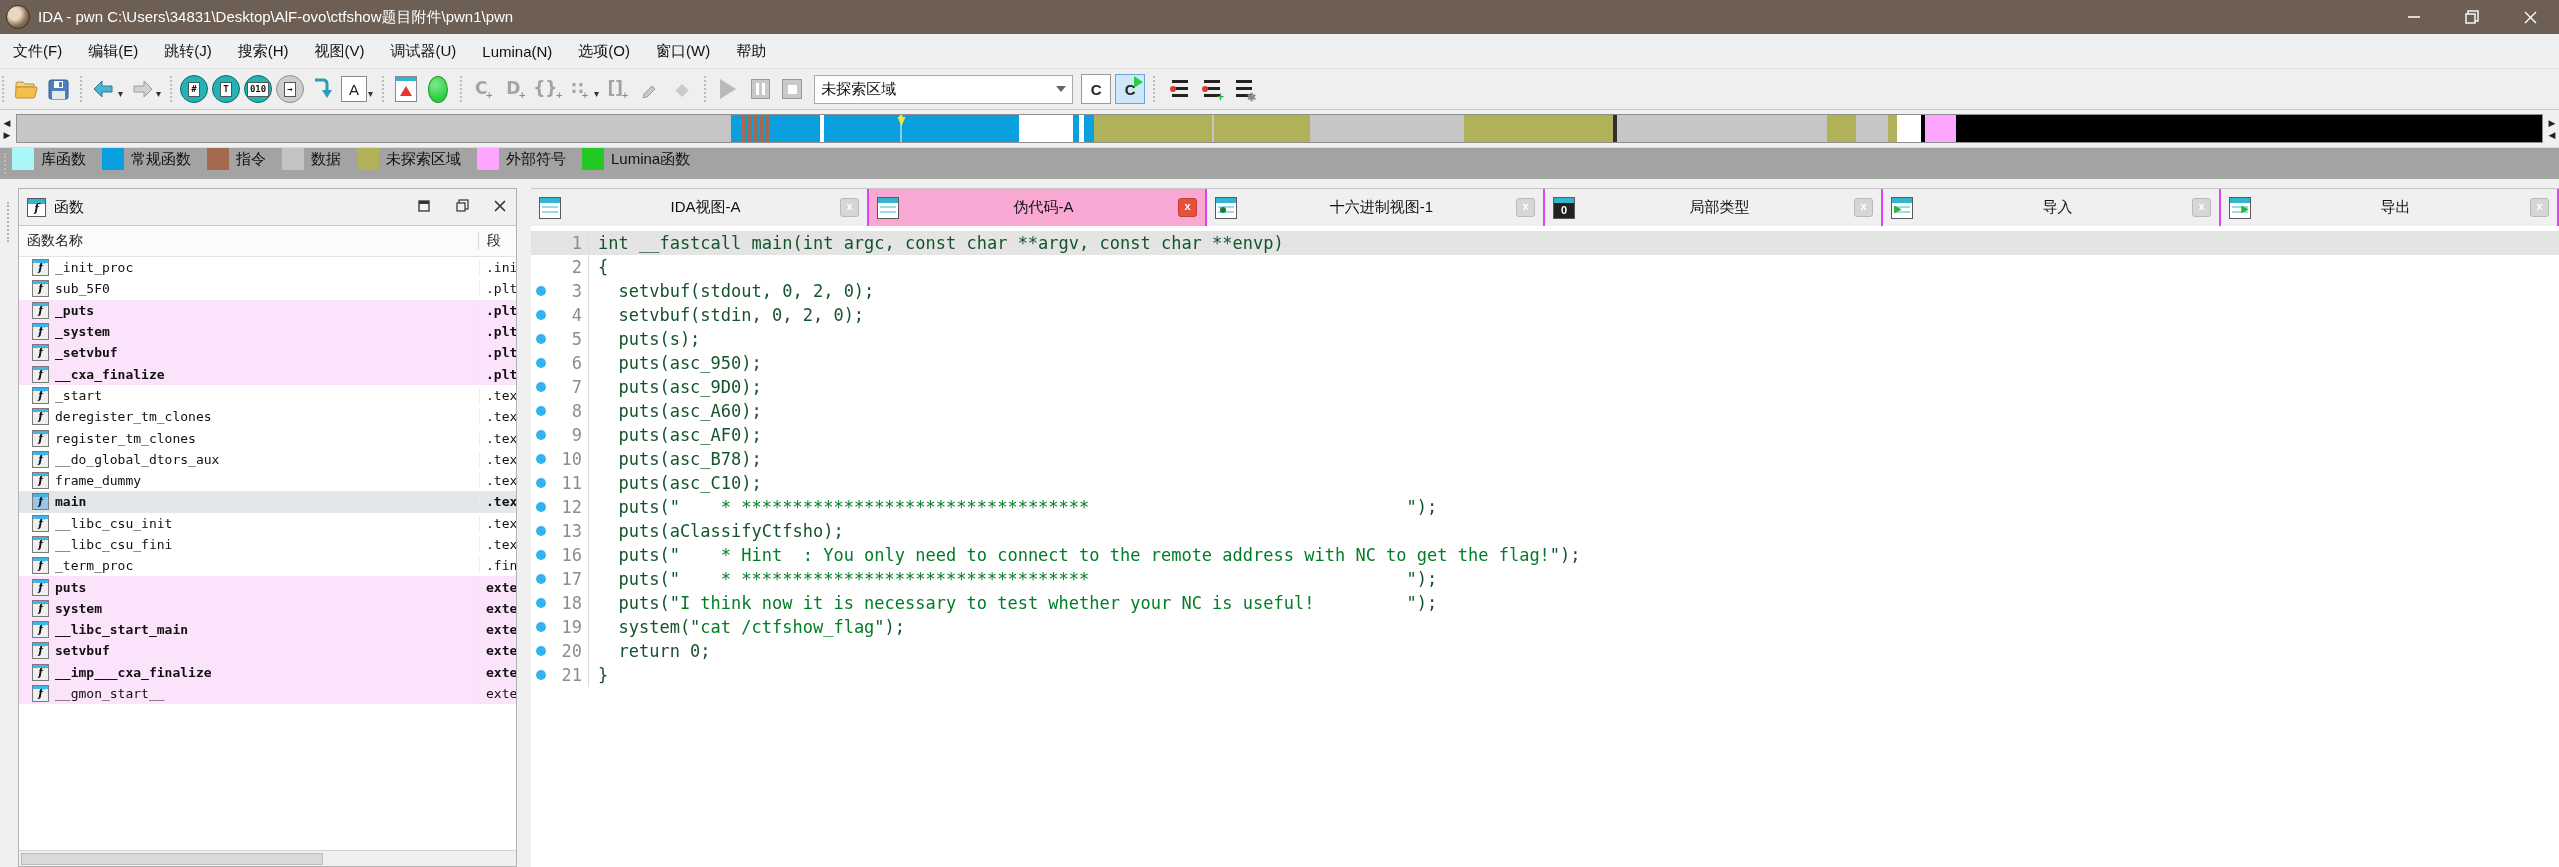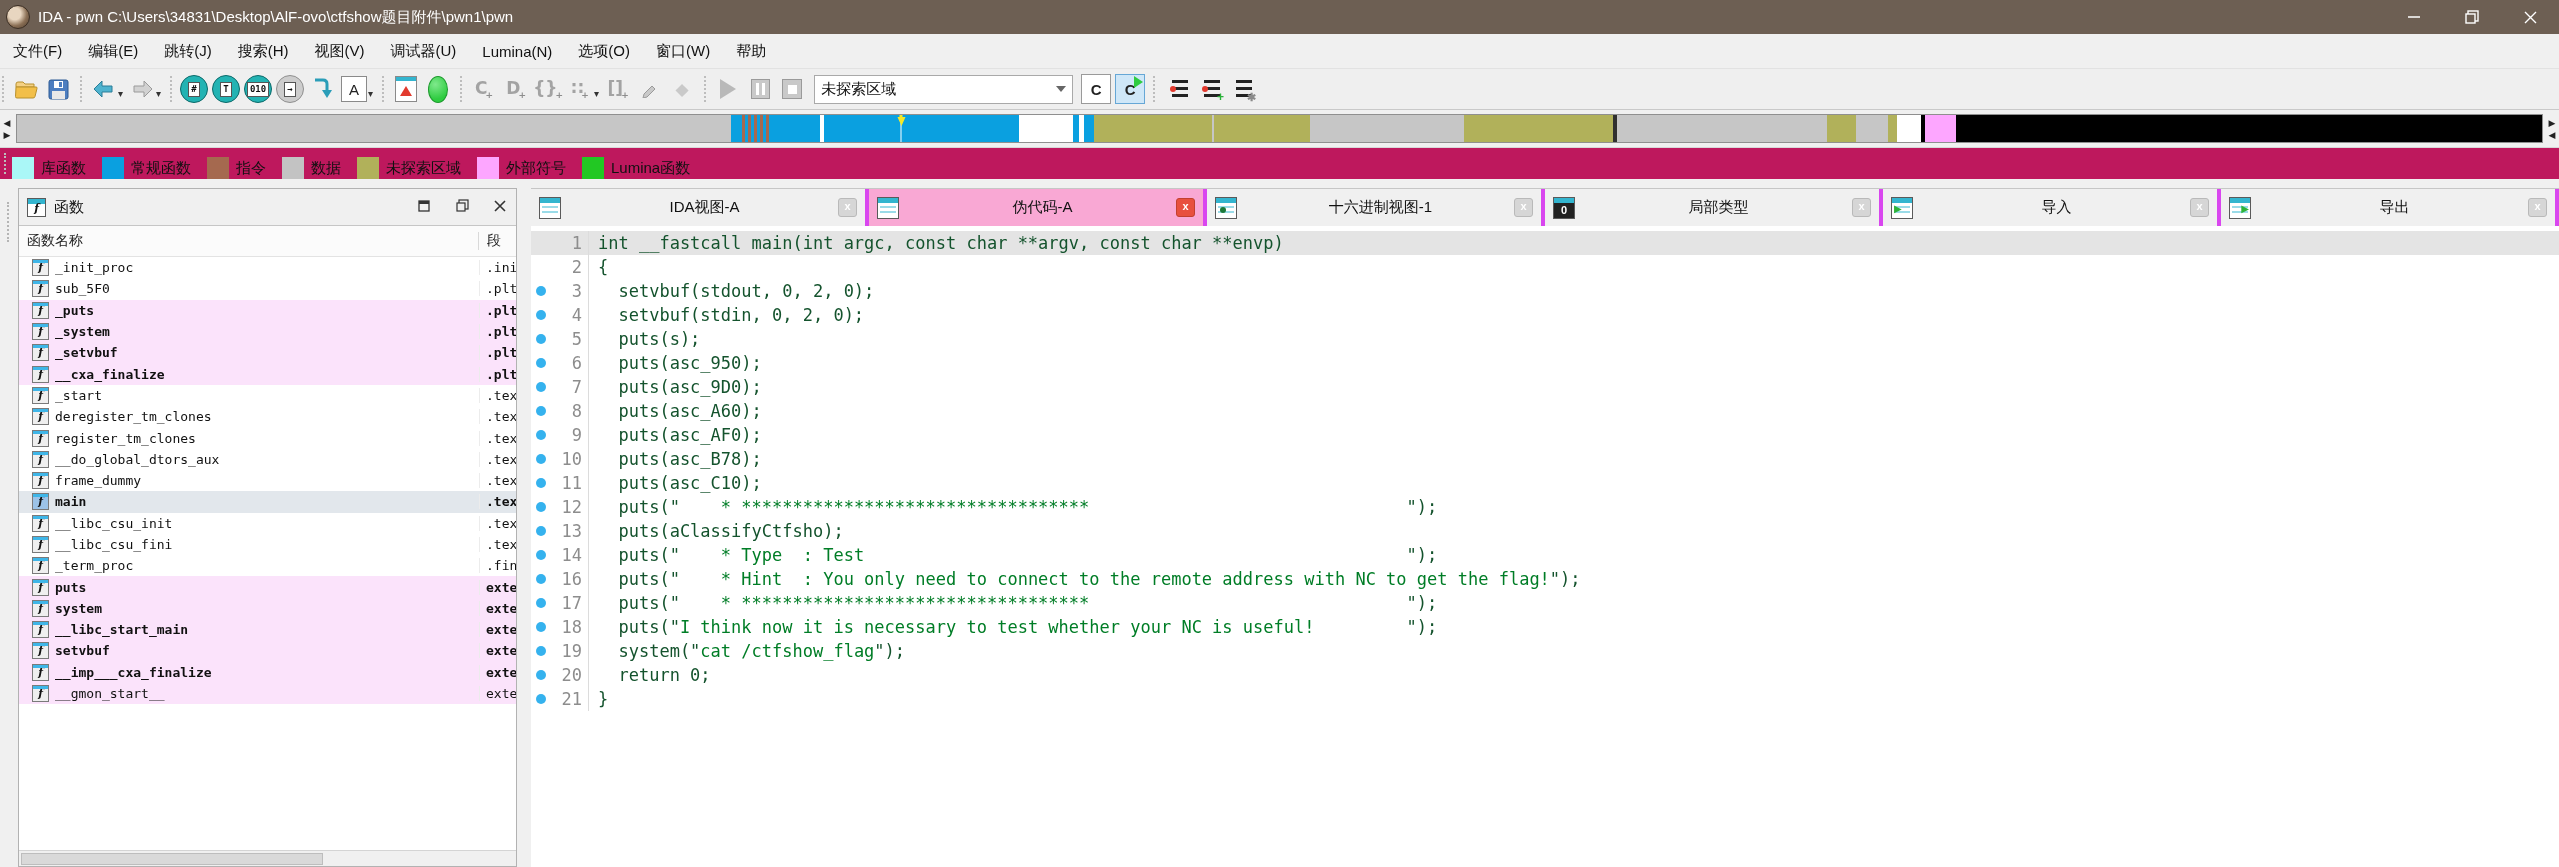--- a/index.html
+++ b/index.html
@@ -46,21 +46,21 @@
   
   .navrow{height:37px;display:flex;align-items:center;background:#f0f0f0;border-bottom:1px solid #d8d8d8;}
   .navarrows{width:14px;display:flex;flex-direction:column;align-items:center;gap:2px;font-size:9px;color:#222;}
   .navband{flex:1;height:27px;border:1px solid #8f8f8f;display:flex;position:relative;background:#c6c6c6;margin:0 2px;}
   .nseg{height:100%;display:block;}
   .nav-marker{position:absolute;top:0;width:11px;height:100%;transform:translateX(-50%);}
   .nav-marker:before{content:"";position:absolute;left:5px;top:0;bottom:0;border-left:1px solid #fff;}
   .nav-marker .arr{position:absolute;left:2px;top:2px;width:0;height:0;border-left:4px solid transparent;border-right:4px solid transparent;border-top:9px solid #f7e926;}
   .nav-marker .stem{position:absolute;left:4px;top:0;width:3px;height:6px;background:#f7e926;}
   
-  .legendbar{height:31px;display:flex;align-items:flex-end;background:#be185d;padding-left:12px;position:relative;}
+  .legendbar{height:31px;display:flex;align-items:flex-start;background:#a3a3a3;padding-left:12px;position:relative;}
   .legendbar:before{content:"";position:absolute;left:4px;top:5px;bottom:5px;border-left:2px dotted #bdbdbd;}
   .legend-item{display:flex;align-items:center;margin-right:16px;font-size:15px;color:#111;}
   .swatch{width:22px;height:22px;margin-right:7px;display:inline-block;}
   
   .main{position:absolute;top:177px;bottom:0;left:0;right:0;display:flex;padding-top:11px;box-sizing:border-box;}
   .dockstrip{width:18px;position:relative;}
   .dockstrip:before{content:"";position:absolute;left:7px;top:14px;height:40px;border-left:2px dotted #b5b5b5;}
   .func-panel{width:497px;background:#fff;border:1px solid #b2b2b2;display:flex;flex-direction:column;position:relative;}
   .panel-title{height:36px;background:#f0f0f0;border-bottom:1px solid #c6c6c6;display:flex;align-items:center;padding:0 8px;font-size:15px;color:#111;}
   .ptb{margin-left:22px;color:#333;font-size:13px;width:16px;text-align:center;}
@@ -77,21 +77,21 @@
   .ficon .ftop{position:absolute;top:0;left:0;right:0;height:3px;background:#3fb6e8;}
   .frow.sel .ficon{background:#9cc3e8;}
   .fname{flex:1;white-space:pre;overflow:hidden;}
   .fseg{width:30px;flex:none;border-left:1px solid #ececec;padding-left:6px;white-space:pre;overflow:hidden;}
   .hscroll{height:15px;background:#f0f0f0;border-top:1px solid #d4d4d4;position:relative;}
   .hthumb{position:absolute;left:2px;top:2px;height:10px;width:300px;background:#d9d9d9;border:1px solid #bdbdbd;}
   .splitter{width:14px;background:#f0f0f0;}
   
   .right-pane{flex:1;display:flex;flex-direction:column;background:#fff;border-top:1px solid #c6c6c6;}
   .tabbar{height:37px;display:flex;background:#f0f0f0;}
-  .tab{flex:1;display:flex;align-items:center;padding:0 8px;border-right:4px solid #d946ef;font-size:15px;color:#111;background:#f0f0f0;position:relative;}
+  .tab{flex:1;display:flex;align-items:center;padding:0 8px;border-right:2px solid #d946ef;font-size:15px;color:#111;background:#f0f0f0;position:relative;}
   .tab.active{background:#f9a8d4;}
   .tab .lbl{flex:1;text-align:center;}
   .tabx{width:17px;height:17px;background:#d6d6d6;border:1px solid #b9b9b9;border-radius:3px;color:#fff;font-size:11px;line-height:15px;text-align:center;font-weight:bold;}
   .tab.active .tabx{background:#e8503e;border-color:#c2402f;}
   .winicon{width:20px;height:20px;border:1px solid #5a5a5a;background:#fff;display:inline-block;position:relative;margin-right:10px;flex:none;}
   .winicon .wtop{position:absolute;top:0;left:0;right:0;height:5px;background:#33b5cf;}
   .winicon .wl{position:absolute;left:2px;right:2px;height:2px;background:#9adbe8;}
   .winicon .wl:nth-of-type(2){top:8px;} .winicon .wl:nth-of-type(3){top:13px;}
   .winicon .ov0{position:absolute;left:0;right:0;top:5px;bottom:0;background:#222;color:#fff;font-size:11px;font-weight:bold;text-align:center;line-height:15px;}
   .winicon .ovdot{position:absolute;left:4px;top:9px;width:6px;height:6px;border-radius:50%;background:#1d7a3a;}
@@ -634,25 +634,20 @@
        <span class="lnum">12</span>
        <span class="ltext"><span class="k">  puts("</span><span class="s">    * **********************************                               </span><span class="k">");</span></span>
      </div>
         <div class="cline">
        <span class="dot on"></span>
        <span class="lnum">13</span>
        <span class="ltext"><span class="k">  puts(aClassifyCtfsho);</span></span>
      </div>
         <div class="cline">
        <span class="dot on"></span>
-       <span class="lnum">14</span>
-       <span class="ltext"><span class="k">  puts("</span><span class="s">    * Type  : Test                                                     </span><span class="k">");</span></span>
-     </div>
-        <div class="cline">
-       <span class="dot on"></span>
        <span class="lnum">16</span>
        <span class="ltext"><span class="k">  puts("</span><span class="s">    * Hint  : You only need to connect to the remote address with NC to get the flag!</span><span class="k">");</span></span>
      </div>
         <div class="cline">
        <span class="dot on"></span>
        <span class="lnum">17</span>
        <span class="ltext"><span class="k">  puts("</span><span class="s">    * **********************************                               </span><span class="k">");</span></span>
      </div>
         <div class="cline">
        <span class="dot on"></span>

